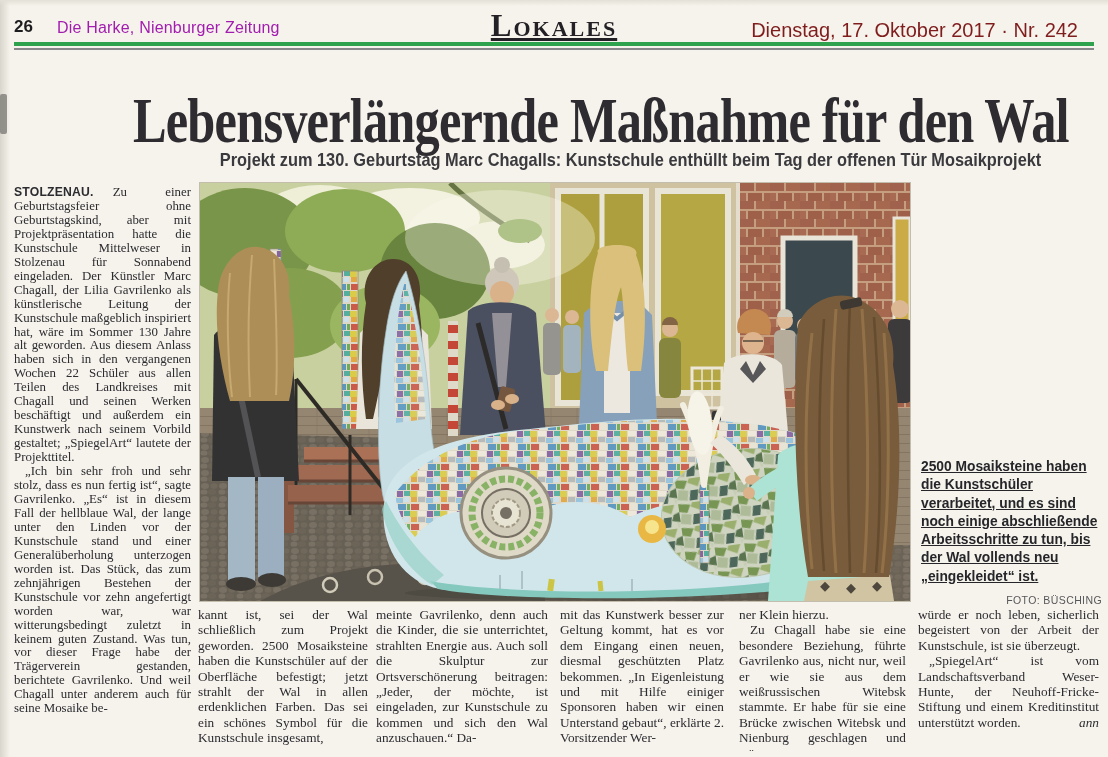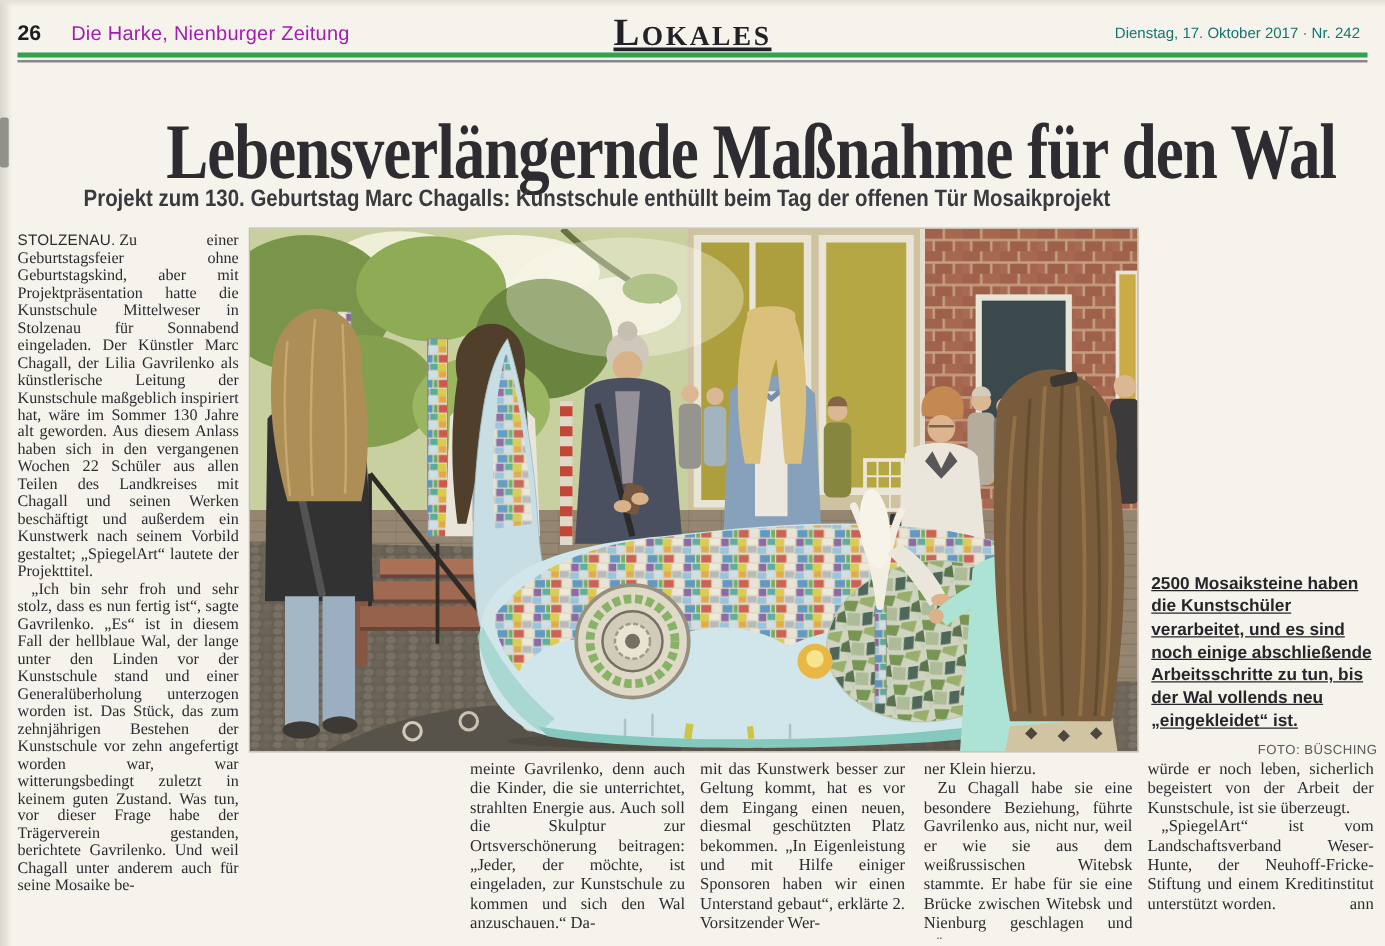--- a/index.html
+++ b/index.html
@@ -16,48 +16,48 @@
     background:linear-gradient(to bottom,#e3e0d7,rgba(246,243,236,0));}
   .smudge{position:absolute;left:0;top:94px;width:7px;height:40px;background:#84827c;border-radius:2px;opacity:.85;}
 
   
   .masthead-left{position:absolute;left:14px;top:17px;display:flex;gap:24px;align-items:flex-end;}
   .page-num{font-weight:bold;font-size:17px;color:#1d1d1f;}
   .paper-name{font-size:16px;color:#a21caf;letter-spacing:.2px;}
   .section{position:absolute;top:8px;left:0;right:0;text-align:center;
     font-family:"Liberation Serif",serif;font-weight:bold;font-variant:small-caps;
     font-size:31px;letter-spacing:2px;color:#232125;text-decoration:underline;}
-  .m-dateline{position:absolute;right:20px;top:19px;font-size:12px;color:#0f766e;}
+  .m-dateline{position:absolute;right:30px;top:19px;font-size:20px;color:#7f1d1d;}
   .rule-green{position:absolute;left:14px;right:14px;top:42px;height:4px;background:#2ea24c;}
   .rule-gray{position:absolute;left:14px;right:14px;top:48px;height:2px;background:#87878a;}
 
   
   .headline{position:absolute;top:72px;left:0;right:0;margin:16px;text-align:center;font-weight:normal;}
   .headline span{display:inline-block;font-family:"Liberation Serif",serif;font-weight:bold;
     font-size:63px;line-height:1.05;color:#2e2c30;transform:scaleX(.8);transform-origin:center;
     letter-spacing:-1px;white-space:nowrap;}
-  .subheadline{position:absolute;top:149px;left:0;right:0;text-align:left;}
+  .subheadline{position:absolute;top:149px;left:0;right:0;text-align:right;}
   .subheadline span{display:inline-block;font-size:19px;font-weight:bold;color:#3a393d;
     transform:scaleX(.86);transform-origin:center;white-space:nowrap;}
 
   
   .body-col{position:absolute;font-family:"Liberation Serif",serif;
     font-size:13.3px;line-height:15.4px;color:#2c2b30;text-align:justify;
     overflow:hidden;hyphens:auto;-webkit-hyphens:auto;}
   .body-col p{margin:0;}
   .body-col p.ind{text-indent:11px;}
   #colL{left:14px;top:186px;width:177px;height:553px;font-size:12.9px;line-height:13.95px;}
   .bottom-col{top:607px;height:144px;}
   #c1{left:198px;width:170px;}
   #c2{left:376px;width:172px;}
   #c3{left:560px;width:164px;}
   #c4{left:739px;width:167px;}
   #c5{left:918px;width:181px;}
-  .loc{font-family:"Liberation Sans",sans-serif;font-weight:normal;font-size:12.2px;letter-spacing:.2px;margin-right:3px;}
-  .author{float:right;}
+  .loc{font-family:"Liberation Sans",sans-serif;font-weight:bold;font-size:12.2px;letter-spacing:.2px;margin-right:19px;}
+  .author{font-style:italic;float:right;}
 
   
   .photo{position:absolute;left:200px;top:183px;width:710px;height:418px;margin:0;
     outline:1px solid #c3bdae;background:#cfcbb9;}
   .photo svg{display:block;width:100%;height:100%;}
   .caption{position:absolute;left:921px;top:458px;width:181px;
     font-size:13.8px;line-height:18.3px;font-weight:bold;color:#26262a;text-align:left;text-decoration:underline;}
   .credit{float:right;font-size:10.5px;font-weight:normal;color:#57565a;letter-spacing:.4px;margin-top:5px;}
 </style>
 </head>
@@ -325,20 +325,23 @@
 
       <rect x="0" y="0" width="710" height="418" fill="#f0e4c2" opacity=".08"></rect>
     </svg>
   </figure>
 
   <div class="caption">
     <span>2500 Mosaiksteine haben die Kunstschüler verarbeitet, und es sind noch einige abschließende Arbeitsschritte zu tun, bis der Wal vollends neu „eingekleidet“ ist.</span>
     <span class="credit">FOTO: BÜSCHING</span>
   </div>
 
+  <div id="c1" class="body-col bottom-col">
+    <p>kannt ist, sei der Wal schließlich zum Projekt geworden. 2500 Mosaiksteine haben die Kunstschüler auf der Oberfläche befestigt; jetzt strahlt der Wal in allen erdenklichen Farben. Das sei ein schönes Symbol für die Kunstschule insgesamt,</p>
+  </div>
   <div id="c2" class="body-col bottom-col">
     <p>meinte Gavrilenko, denn auch die Kinder, die sie unterrichtet, strahlten Energie aus. Auch soll die Skulptur zur Ortsverschönerung beitragen: „Jeder, der möchte, ist eingeladen, zur Kunstschule zu kommen und sich den Wal anzuschauen.“ Da-</p>
   </div>
   <div id="c3" class="body-col bottom-col">
     <p>mit das Kunstwerk besser zur Geltung kommt, hat es vor dem Eingang einen neuen, diesmal geschützten Platz bekommen. „In Eigenleistung und mit Hilfe einiger Sponsoren haben wir einen Unterstand gebaut“, erklärte 2. Vorsitzender Wer-</p>
   </div>
   <div id="c4" class="body-col bottom-col">
     <p>ner Klein hierzu.</p>
     <p class="ind">Zu Chagall habe sie eine besondere Beziehung, führte Gavrilenko aus, nicht nur, weil er wie sie aus dem weißrussischen Witebsk stammte. Er habe für sie eine Brücke zwischen Witebsk und Nienburg geschlagen und wäre,</p>
   </div>

